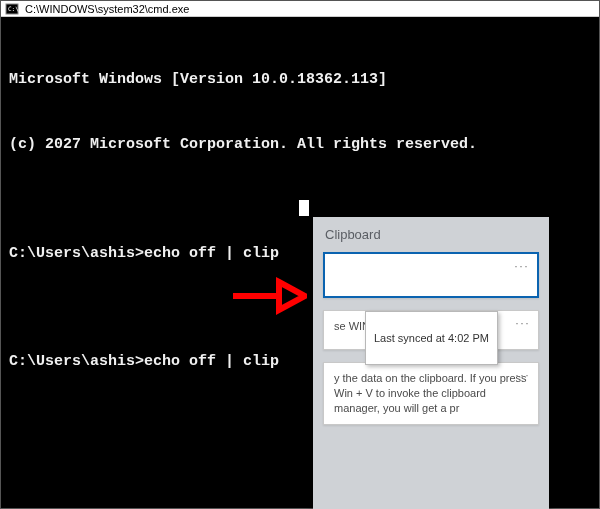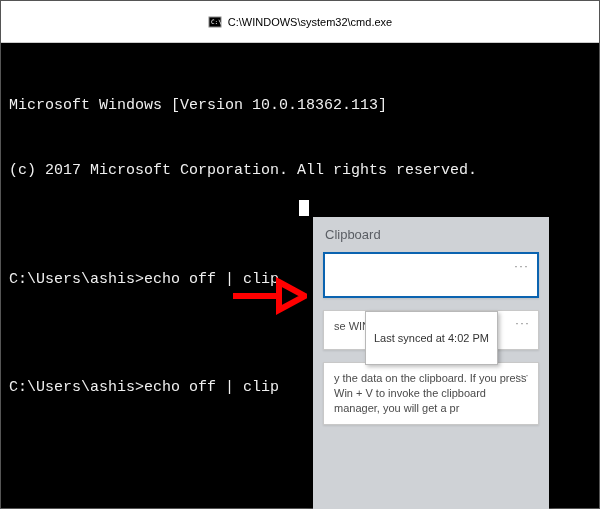--- a/index.html
+++ b/index.html
@@ -13,46 +13,45 @@
   }
   .window {
     position: absolute;
     top: 0; left: 0;
     width: 600px;
     height: 509px;
     border: 1px solid #555;
     background: #000;
   }
   .titlebar {
-    height: 42px;
+    height: 16px;
     background: #fff;
     display: flex;
     align-items: center;
     padding: 0 4px;
     border-bottom: 1px solid #ccc;
-    justify-content: center;
   }
   .titlebar-icon {
     width: 14px; height: 14px;
     margin-right: 6px;
     display: flex; align-items: center; justify-content: center;
   }
   .titlebar-text {
     font-size: 11px;
     color: #000;
   }
   .terminal {
     padding: 8px 8px;
     font-family: Consolas, "Courier New", monospace;
     font-size: 15px;
     line-height: 1.45;
     color: #f0f0f0;
     white-space: pre;
   }
-  .terminal-line { display: block; }
+  .terminal-line { display: block; font-weight: bold; }
   .arrow {
     position: absolute;
     left: 228px;
     top: 275px;
     pointer-events: none;
   }
   .clipboard-panel {
     position: absolute;
     left: 312px;
     top: 216px;
@@ -124,21 +123,21 @@
       <svg width="14" height="14" viewBox="0 0 14 14">
         <rect x="1" y="2" width="12" height="10" fill="#000" stroke="#888" stroke-width="1"></rect>
         <text x="3" y="9" font-size="6" fill="#fff" font-family="monospace">C:\</text>
       </svg>
     </span>
     <span class="titlebar-text">C:\WINDOWS\system32\cmd.exe</span>
   </div>
 
   <div class="terminal">
     <span class="terminal-line">Microsoft Windows [Version 10.0.18362.113]</span>
-    <span class="terminal-line">(c) 2017 Microsoft Corporation. All rights reserved.</span>
+    <span class="terminal-line">(c) 2027 Microsoft Corporation. All rights reserved.</span>
     <span class="terminal-line"></span>
     <span class="terminal-line">C:\Users\ashis&gt;echo off | clip</span>
     <span class="terminal-line"></span>
     <span class="terminal-line">C:\Users\ashis&gt;echo off | clip</span>
     <span class="terminal-line"></span>
   </div>
 
   <div class="prompt-cursor-wrap"></div>
 
   <svg class="arrow" width="78" height="42">

